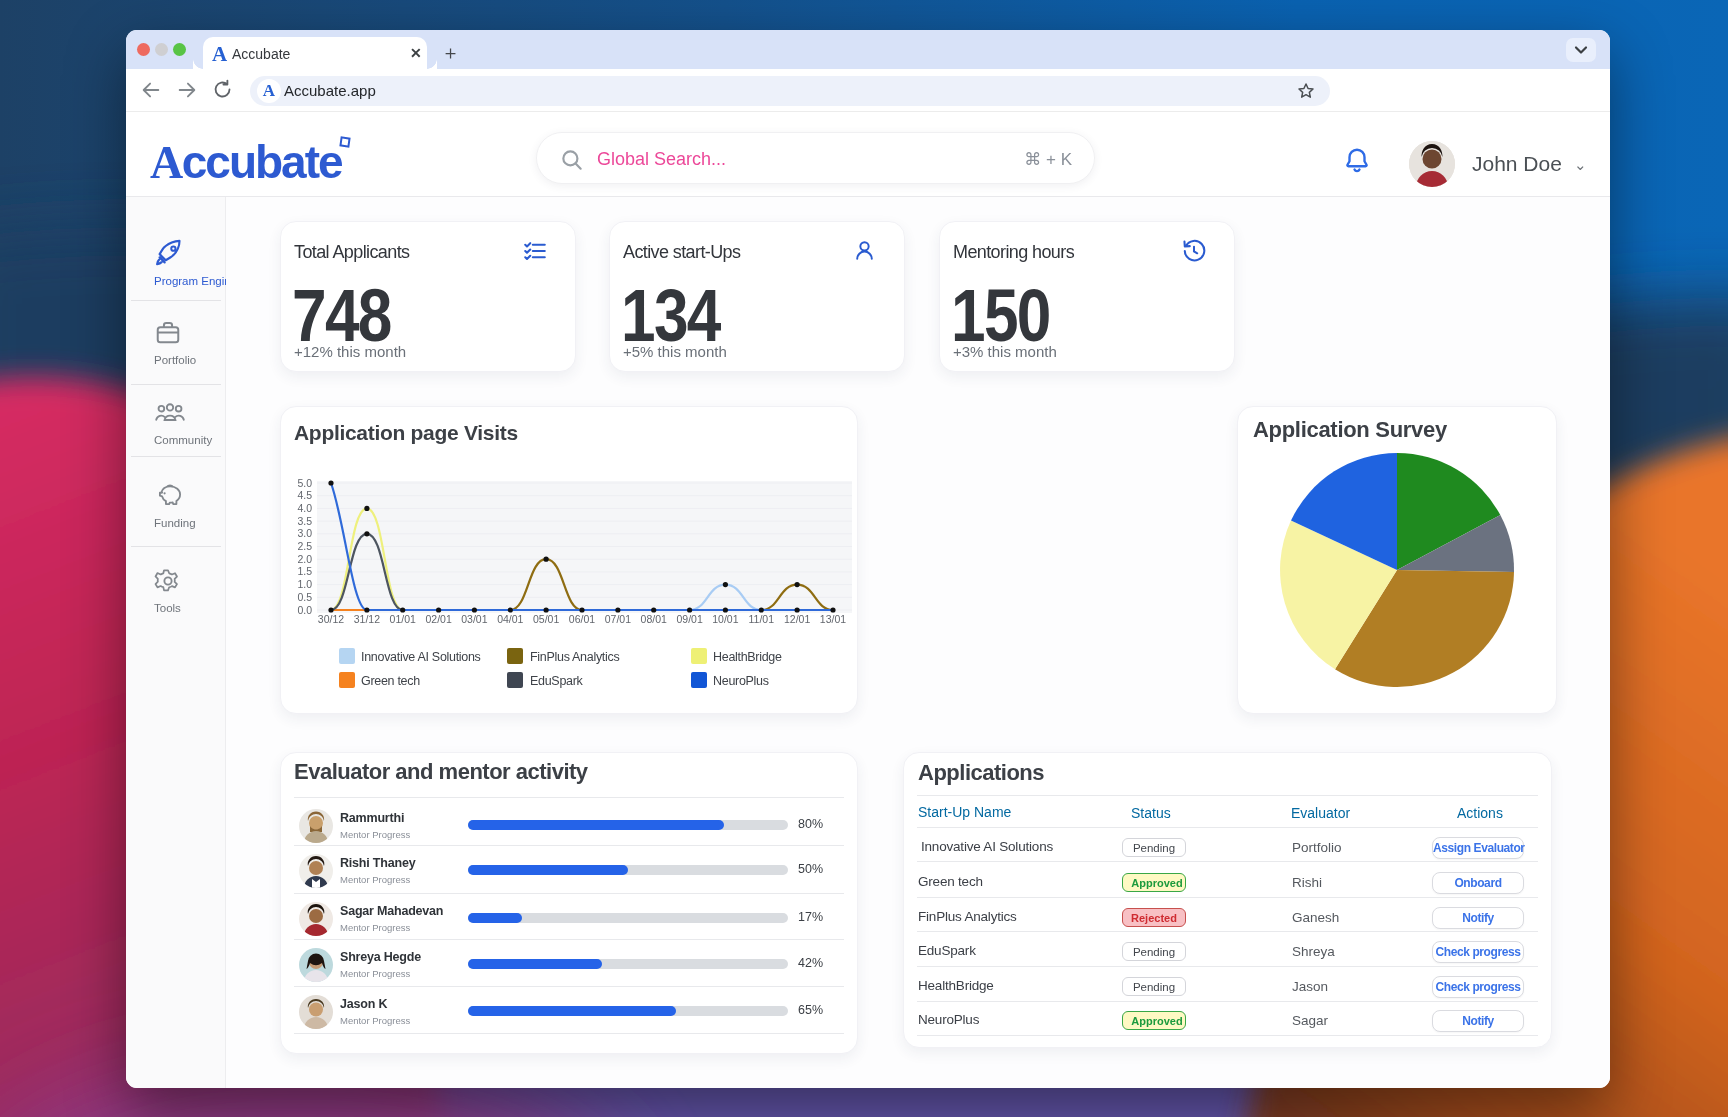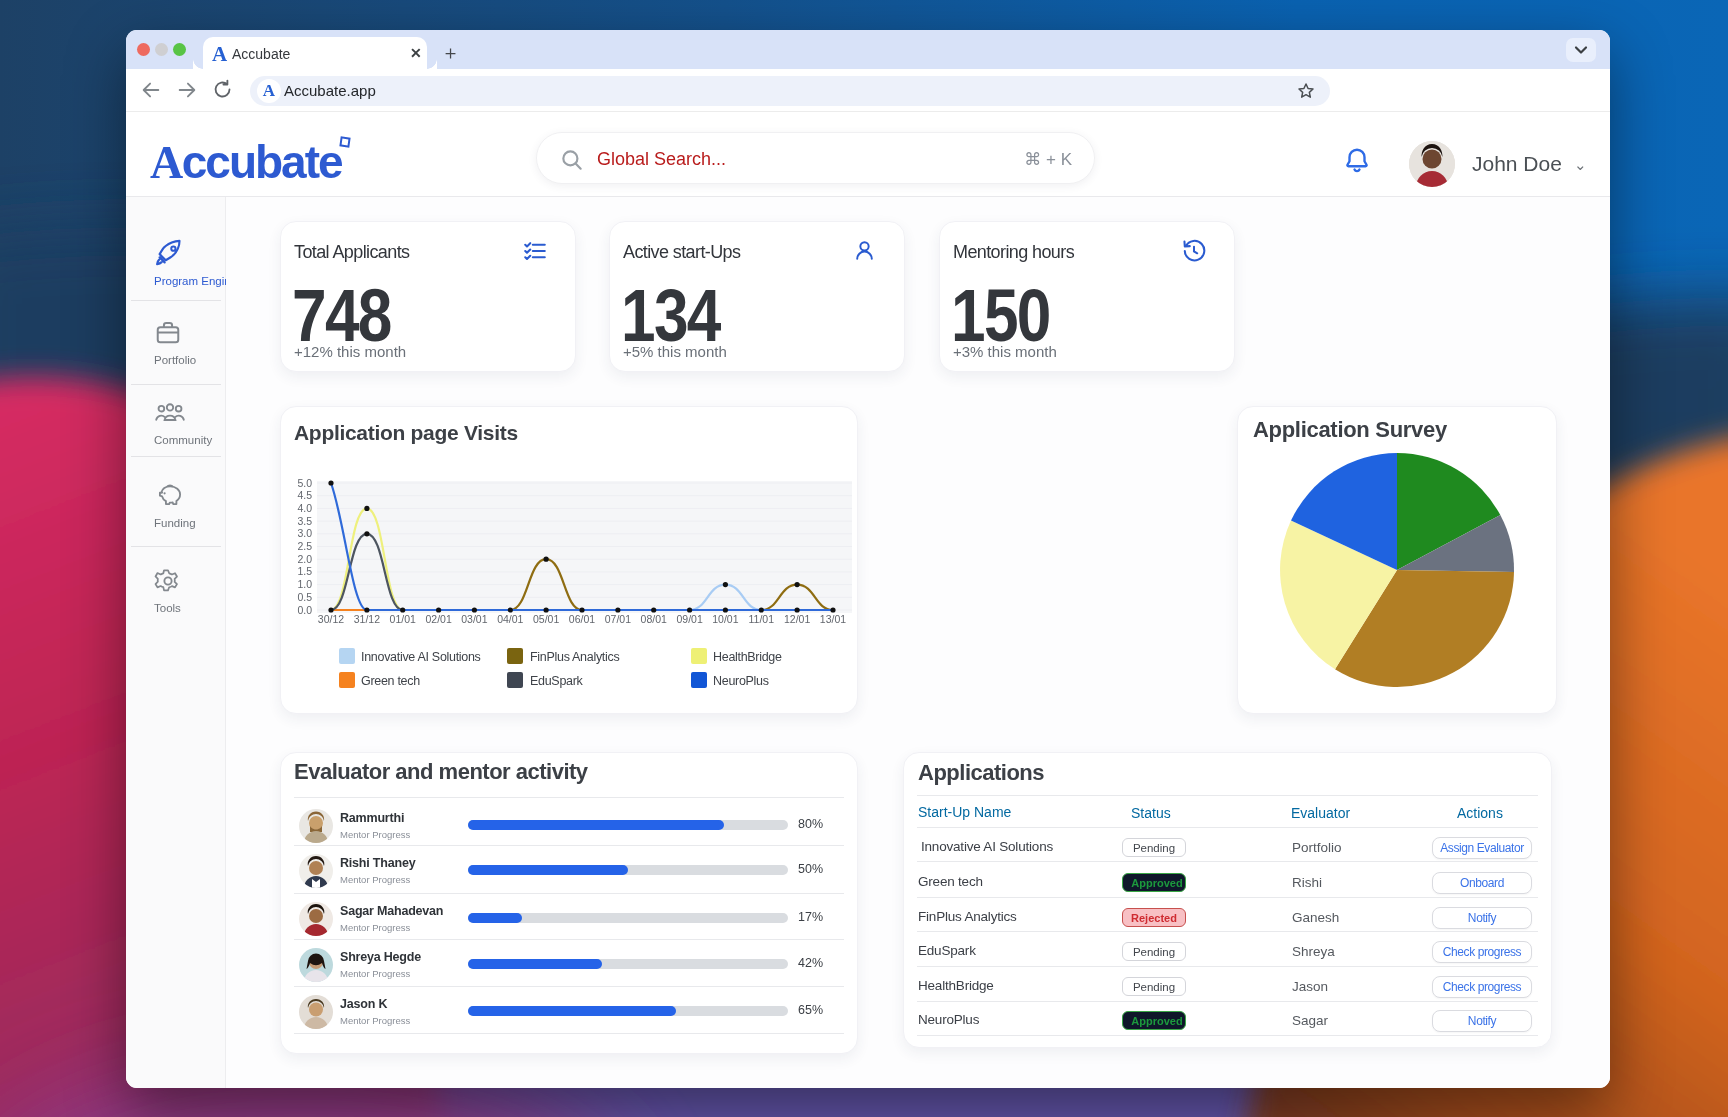--- a/index.html
+++ b/index.html
@@ -31,21 +31,21 @@
 .favcirc { position:absolute; left:7px; top:3px; width:24px; height:24px; border-radius:50%; background:#fff; text-align:center; }
 .urltext { position:absolute; left:34px; top:6px; font-size:15px; color:#24272b; }
 
 .appheader { position:absolute; left:0; top:82px; width:1484px; height:85px; background:#fff; border-bottom:1px solid #e9e9ec; }
 .logo { position:absolute; left:24px; top:23px; font-size:46px; font-weight:bold; color:#2d5ad1; letter-spacing:-1.5px; }
 .logo .la { font-family:"Liberation Serif", serif; }
 .logo .lb { font-family:"Liberation Sans", sans-serif; letter-spacing:-2px;}
 .cube { position:absolute; left:214px; top:25px; width:10px; height:10px; border:2px solid #2d5ad1; background:#fff; transform:rotate(8deg); }
 .search { position:absolute; left:410px; top:20px; width:559px; height:52px; border-radius:26px; background:#fff; border:1px solid #f0f0f2; box-shadow:0 2px 8px rgba(60,60,90,0.08); }
 .search .sic { position:absolute; left:22px; top:14px; }
-.search .stext { position:absolute; left:60px; top:16px; font-size:18px; color:#b91c1c; }
+.search .stext { position:absolute; left:60px; top:16px; font-size:18px; color:#ec4899; }
 .search .skey { position:absolute; right:22px; top:16px; font-size:17px; color:#8a9099; }
 .bell { position:absolute; left:1216px; top:34px; }
 .avatar { position:absolute; left:1283px; top:29px; width:46px; height:46px; border-radius:50%; overflow:hidden; background:#e6e2dd; }
 .uname { position:absolute; left:1346px; top:40px; font-size:21px; color:#4b5055; }
 .uchev { position:absolute; left:1448px; top:44px; font-size:15px; color:#6b7076; }
 
 .side { position:absolute; left:0; top:167px; width:100px; height:891px; background:#fafafb; border-right:1px solid #ededef; }
 .sitem { position:absolute; left:0; width:100px; text-align:left;margin-left:28px; }
 .sitem .slabel { font-size:11.5px; color:#6f747b; margin-top:3px; }
 .sitem.active .slabel { color:#2d5ad1; }
@@ -67,24 +67,24 @@
 .esub { position:absolute; left:59px; top:26px; font-size:9.5px; color:#8a8f98; }
 .track { position:absolute; left:187px; top:17px; width:320px; height:10px; border-radius:5px; background:#d9dce0; }
 .fill { position:absolute; left:0; top:0; height:10px; border-radius:5px; background:#2563e8; }
 .pct { position:absolute; left:517px; top:14px; font-size:12.5px; color:#3c4046; }
 
 .th { position:absolute; font-size:14px; color:#0369a1; } 
 .trow { position:absolute; left:0; width:649px; height:28px; }
 .sname { position:absolute; left:14px; top:5px; font-size:13.5px; letter-spacing:-0.2px; color:#3b3f46; }
 .chip { position:absolute; left:218px; top:4px; width:64px; height:19px; border-radius:6px; text-align:center; line-height:18px; font-size:11.5px; }
 .chip.pend { background:#fff; border:1px solid #d4d5da; color:#43474d; }
-.chip.appr { background:#0f172a; border:1px solid #3aa746; color:#1c9a3d; font-weight:bold; font-size:11px;padding-left:6px; }
+.chip.appr { background:#fef9c3; border:1px solid #3aa746; color:#1c9a3d; font-weight:bold; font-size:11px;padding-left:6px; }
 .chip.rej { background:#f8c0c4; border:1px solid #c7504e; color:#cf2b31; font-weight:bold; font-size:11px; }
 .eval { position:absolute; left:388px; top:6px; font-size:13.5px; color:#55595f; }
-.abtn { position:absolute; left:528px; top:3px; width:100px; height:22px; border:1px solid #dadbe0; border-radius:8px; background:#fff; color:#3b73e8; font-size:12px; letter-spacing:-0.4px; font-weight:normal; text-align:center; line-height:21px; white-space:nowrap; box-shadow:0 1px 2px rgba(0,0,0,0.04); }
+.abtn { position:absolute; left:528px; top:3px; width:92px; height:22px; border:1px solid #dadbe0; border-radius:8px; background:#fff; color:#3b73e8; font-size:12px; letter-spacing:-0.4px; font-weight:bold; text-align:center; line-height:21px; white-space:nowrap; box-shadow:0 1px 2px rgba(0,0,0,0.04); }
 </style>
 </head>
 <body>
 <div class="stage">
 <svg class="wall" width="1728" height="1117" viewBox="0 0 1728 1117">
   <defs>
     <linearGradient id="sky" x1="0" y1="0" x2="1" y2="0">
       <stop offset="0" stop-color="#1d4166"></stop>
           <stop offset="0.42" stop-color="#14518c"></stop>
           <stop offset="0.75" stop-color="#0a62b1"></stop>

